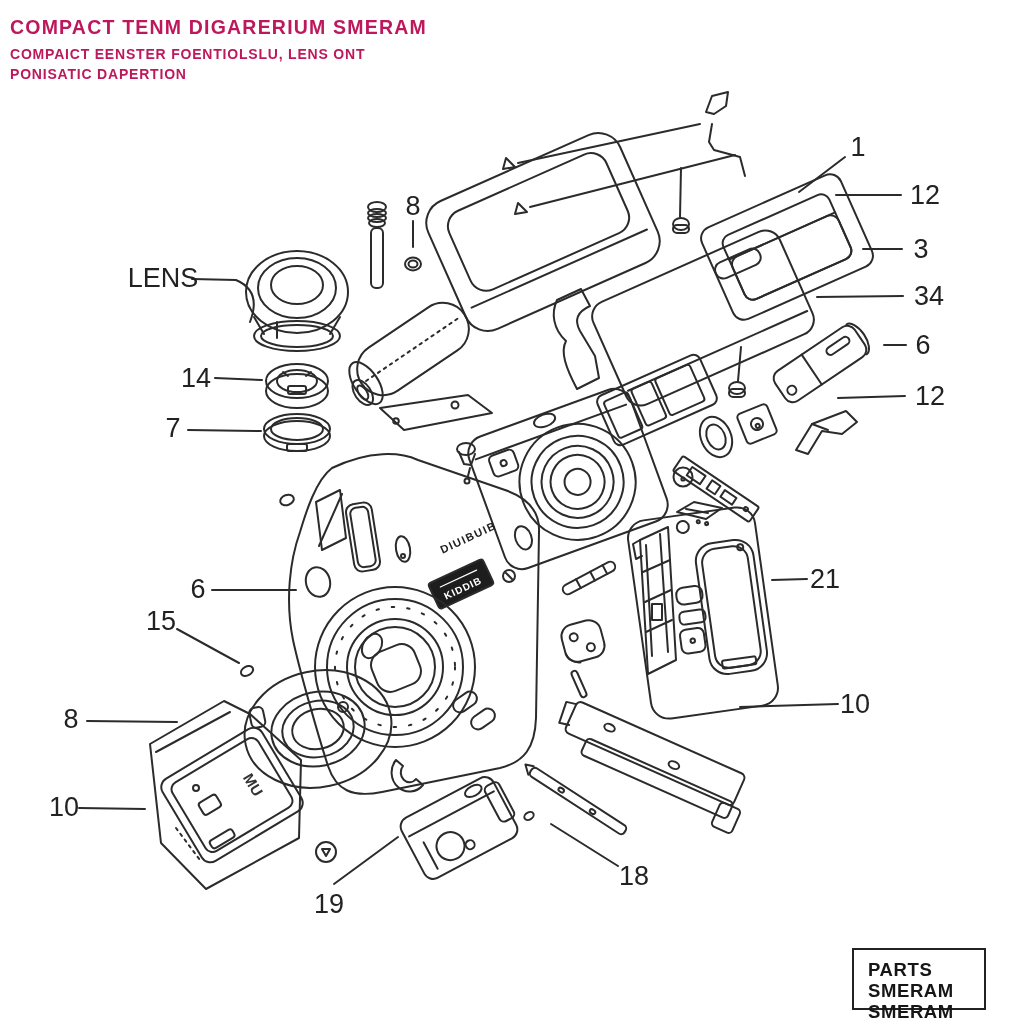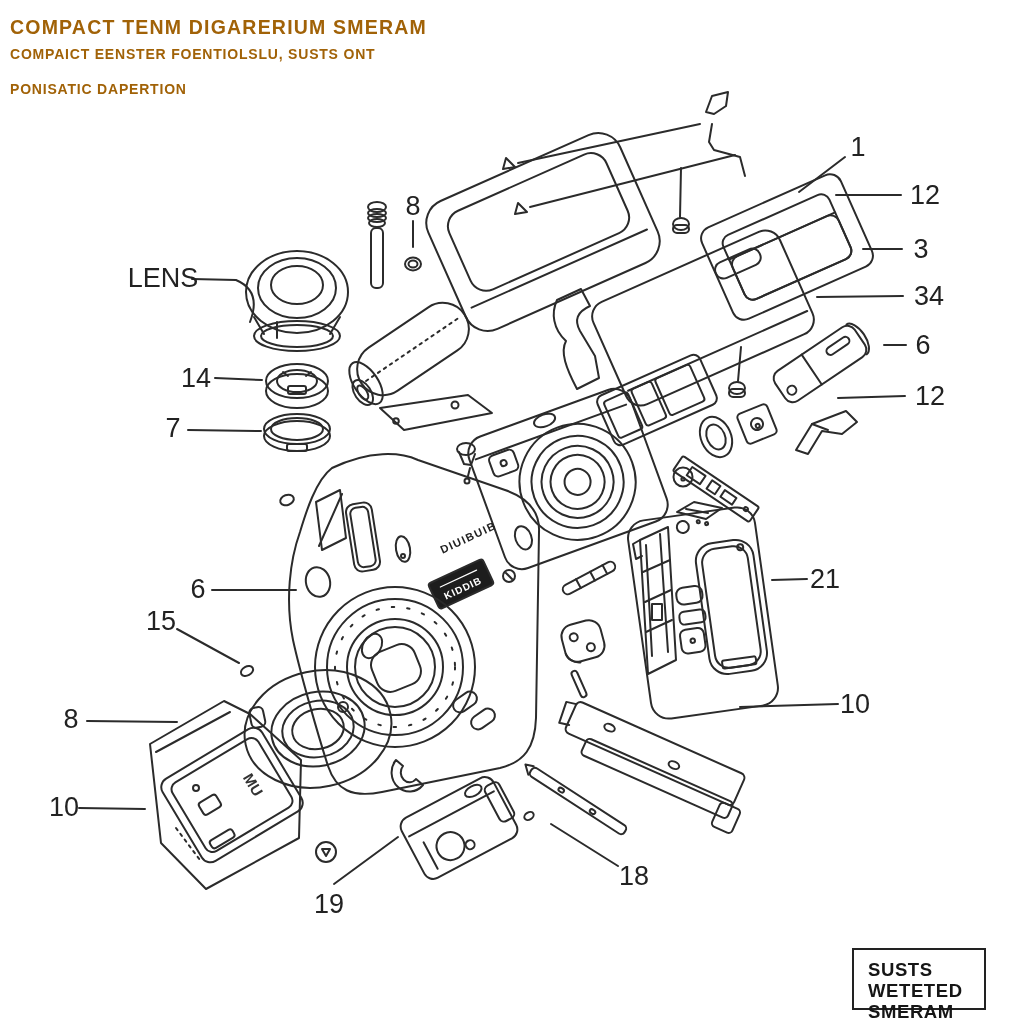--- a/index.html
+++ b/index.html
@@ -22,24 +22,24 @@
   .ticks  { stroke-width:9;  stroke-dasharray:2.5 13; }
   .leader { fill:none; stroke:#474747; stroke-width:1.5; }
   .callout { font-family:"Liberation Sans", sans-serif; font-size:27px; fill:#222;
              text-anchor:middle; dominant-baseline:central; }
   .microtext { font:700 11px "Liberation Sans", sans-serif; fill:#222; letter-spacing:1.5px;
                text-anchor:middle; }
   .labeltext { font:700 10px "Liberation Sans", sans-serif; fill:#fff; letter-spacing:1px;
                text-anchor:middle; }
   .mutext { font:700 15px "Liberation Sans", sans-serif; fill:#333; text-anchor:middle; }
 
-  .title-block { position:absolute; left:10px; top:16px; color:#a16207; }
+  .title-block { position:absolute; left:10px; top:16px; color:#be185d; }
   .title-line1 { font-size:19.5px; font-weight:700; letter-spacing:1.2px; }
   .title-line2 { font-size:14px;  font-weight:600; letter-spacing:0.8px; margin-top:7px; }
-  .title-line3 { font-size:14px;  font-weight:600; letter-spacing:0.8px; margin-top:19px; }
+  .title-line3 { font-size:14px;  font-weight:600; letter-spacing:0.8px; margin-top:4px; }
 
   .legend-box { position:absolute; left:852px; top:948px; width:116px; height:40px;
                 border:2.5px solid #222; padding:9px 0 9px 14px; color:#161616; }
   .legend-line { font-size:18.5px; font-weight:600; letter-spacing:0.6px; line-height:21px; }
 </style>
 </head>
 <body>
 
 <div class="page">
 
@@ -398,22 +398,22 @@
         <text x="161" y="621" class="callout">15</text>
         <text x="71" y="719" class="callout">8</text>
         <text x="64" y="807" class="callout">10</text>
         <text x="329" y="904" class="callout">19</text>
         <text x="634" y="876" class="callout">18</text>
       </g>
   </svg>
 
   <div class="title-block">
     <div class="title-line1">COMPACT TENM DIGARERIUM SMERAM</div>
-    <div class="title-line2">COMPAICT EENSTER FOENTIOLSLU, SUSTS ONT</div>
+    <div class="title-line2">COMPAICT EENSTER FOENTIOLSLU, LENS ONT</div>
     <div class="title-line3">PONISATIC DAPERTION</div>
   </div>
 
   <div class="legend-box">
-    <div class="legend-line">SUSTS WETETED</div>
+    <div class="legend-line">PARTS SMERAM</div>
     <div class="legend-line">SMERAM</div>
   </div>
 
 </div>
 
 </body></html>

